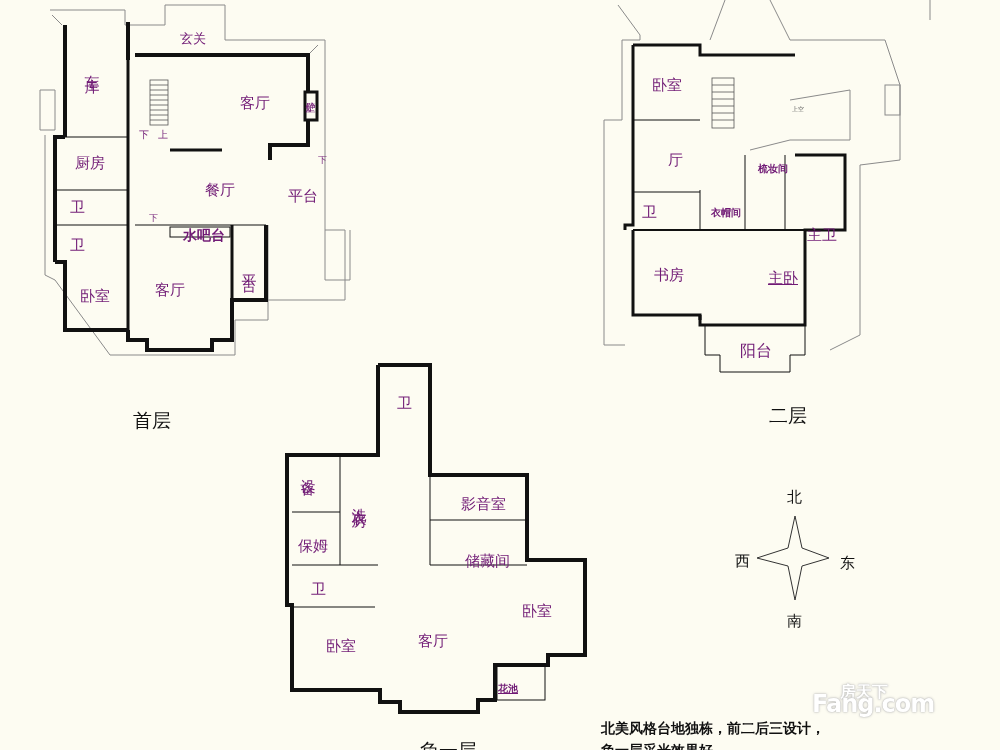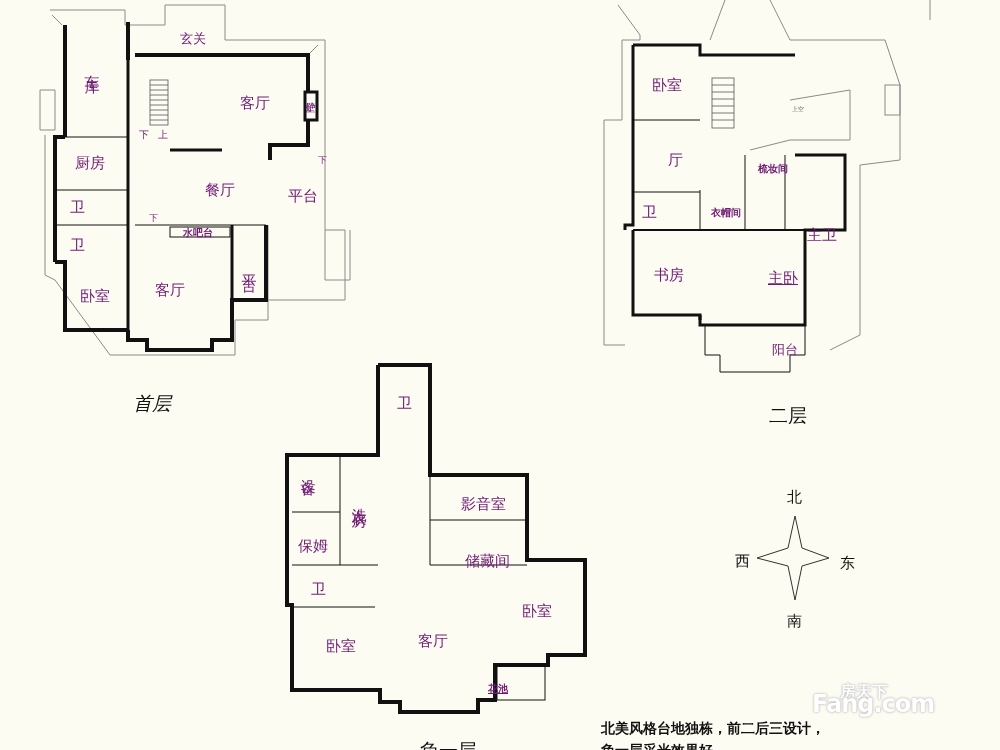--- a/index.html
+++ b/index.html
@@ -122,54 +122,54 @@
   <span class="room-label" style="left:240px;top:96px;">客厅</span>
   <span class="room-label vert" style="left:305px;top:94px;font-size:10px;letter-spacing:0;">壁炉</span>
   <span class="room-label" style="left:139px;top:130px;font-size:10px;">下</span>
   <span class="room-label" style="left:158px;top:130px;font-size:10px;">上</span>
   <span class="room-label" style="left:75px;top:156px;">厨房</span>
   <span class="room-label" style="left:205px;top:183px;">餐厅</span>
   <span class="room-label" style="left:318px;top:156px;font-size:9px;">下</span>
   <span class="room-label" style="left:288px;top:189px;">平台</span>
   <span class="room-label" style="left:70px;top:200px;">卫</span>
   <span class="room-label" style="left:149px;top:214px;font-size:9px;">下</span>
-  <span class="room-label small" style="left:183px;top:228px;font-size:10px;">水吧台</span>
+  <span class="room-label small" style="left:183px;top:228px;font-size:14px;">水吧台</span>
   <span class="room-label" style="left:70px;top:238px;">卫</span>
   <span class="room-label vert" style="left:241px;top:262px;">平台</span>
   <span class="room-label" style="left:155px;top:283px;">客厅</span>
   <span class="room-label" style="left:80px;top:289px;">卧室</span>
-  <span class="floor-title" style="left:133px;top:391px;font-style:italic;">首层</span>
+  <span class="floor-title" style="left:133px;top:408px;">首层</span>
 </div>
 
 <div>
   <span class="room-label" style="left:652px;top:78px;">卧室</span>
   <span class="room-label tiny" style="left:792px;top:106px;">上空</span>
   <span class="room-label" style="left:668px;top:153px;">厅</span>
   <span class="room-label small" style="left:758px;top:164px;">梳妆间</span>
   <span class="room-label" style="left:807px;top:192px;margin-top:36px;">主卫</span>
   <span class="room-label" style="left:642px;top:205px;">卫</span>
   <span class="room-label small" style="left:711px;top:208px;">衣帽间</span>
   <span class="room-label" style="left:654px;top:268px;">书房</span>
   <span class="room-label" style="left:768px;top:271px;text-decoration:underline;">主卧</span>
-  <span class="room-label" style="left:740px;top:343px;font-size:13px;margin-left:32px;">阳台</span>
+  <span class="room-label" style="left:740px;top:343px;font-size:16px;">阳台</span>
   <span class="floor-title" style="left:733px;top:403px;margin-left:36px;">二层</span>
 </div>
 
 <div>
   <span class="room-label" style="left:397px;top:396px;">卫</span>
   <span class="room-label vert" style="left:300px;top:467px;letter-spacing:2px;">设备</span>
   <span class="room-label vert" style="left:351px;top:496px;letter-spacing:2px;">洗衣房</span>
   <span class="room-label" style="left:461px;top:497px;">影音室</span>
   <span class="room-label" style="left:298px;top:539px;">保姆</span>
   <span class="room-label" style="left:465px;top:539px;margin-top:15px;">储藏间</span>
   <span class="room-label" style="left:311px;top:582px;">卫</span>
   <span class="room-label" style="left:522px;top:604px;">卧室</span>
   <span class="room-label" style="left:418px;top:634px;">客厅</span>
   <span class="room-label" style="left:326px;top:639px;">卧室</span>
-  <span class="room-label small" style="left:488px;top:684px;text-decoration:underline;">花池</span>
+  <span class="room-label small" style="left:498px;top:684px;text-decoration:underline;">花池</span>
   <span class="floor-title" style="left:420px;top:738px;">负一层</span>
 </div>
 
 <div>
   <span class="compass-label" style="left:787px;top:488px;">北</span>
   <span class="compass-label" style="left:735px;top:552px;">西</span>
   <span class="compass-label" style="left:840px;top:554px;">东</span>
   <span class="compass-label" style="left:787px;top:612px;">南</span>
 </div>
 

